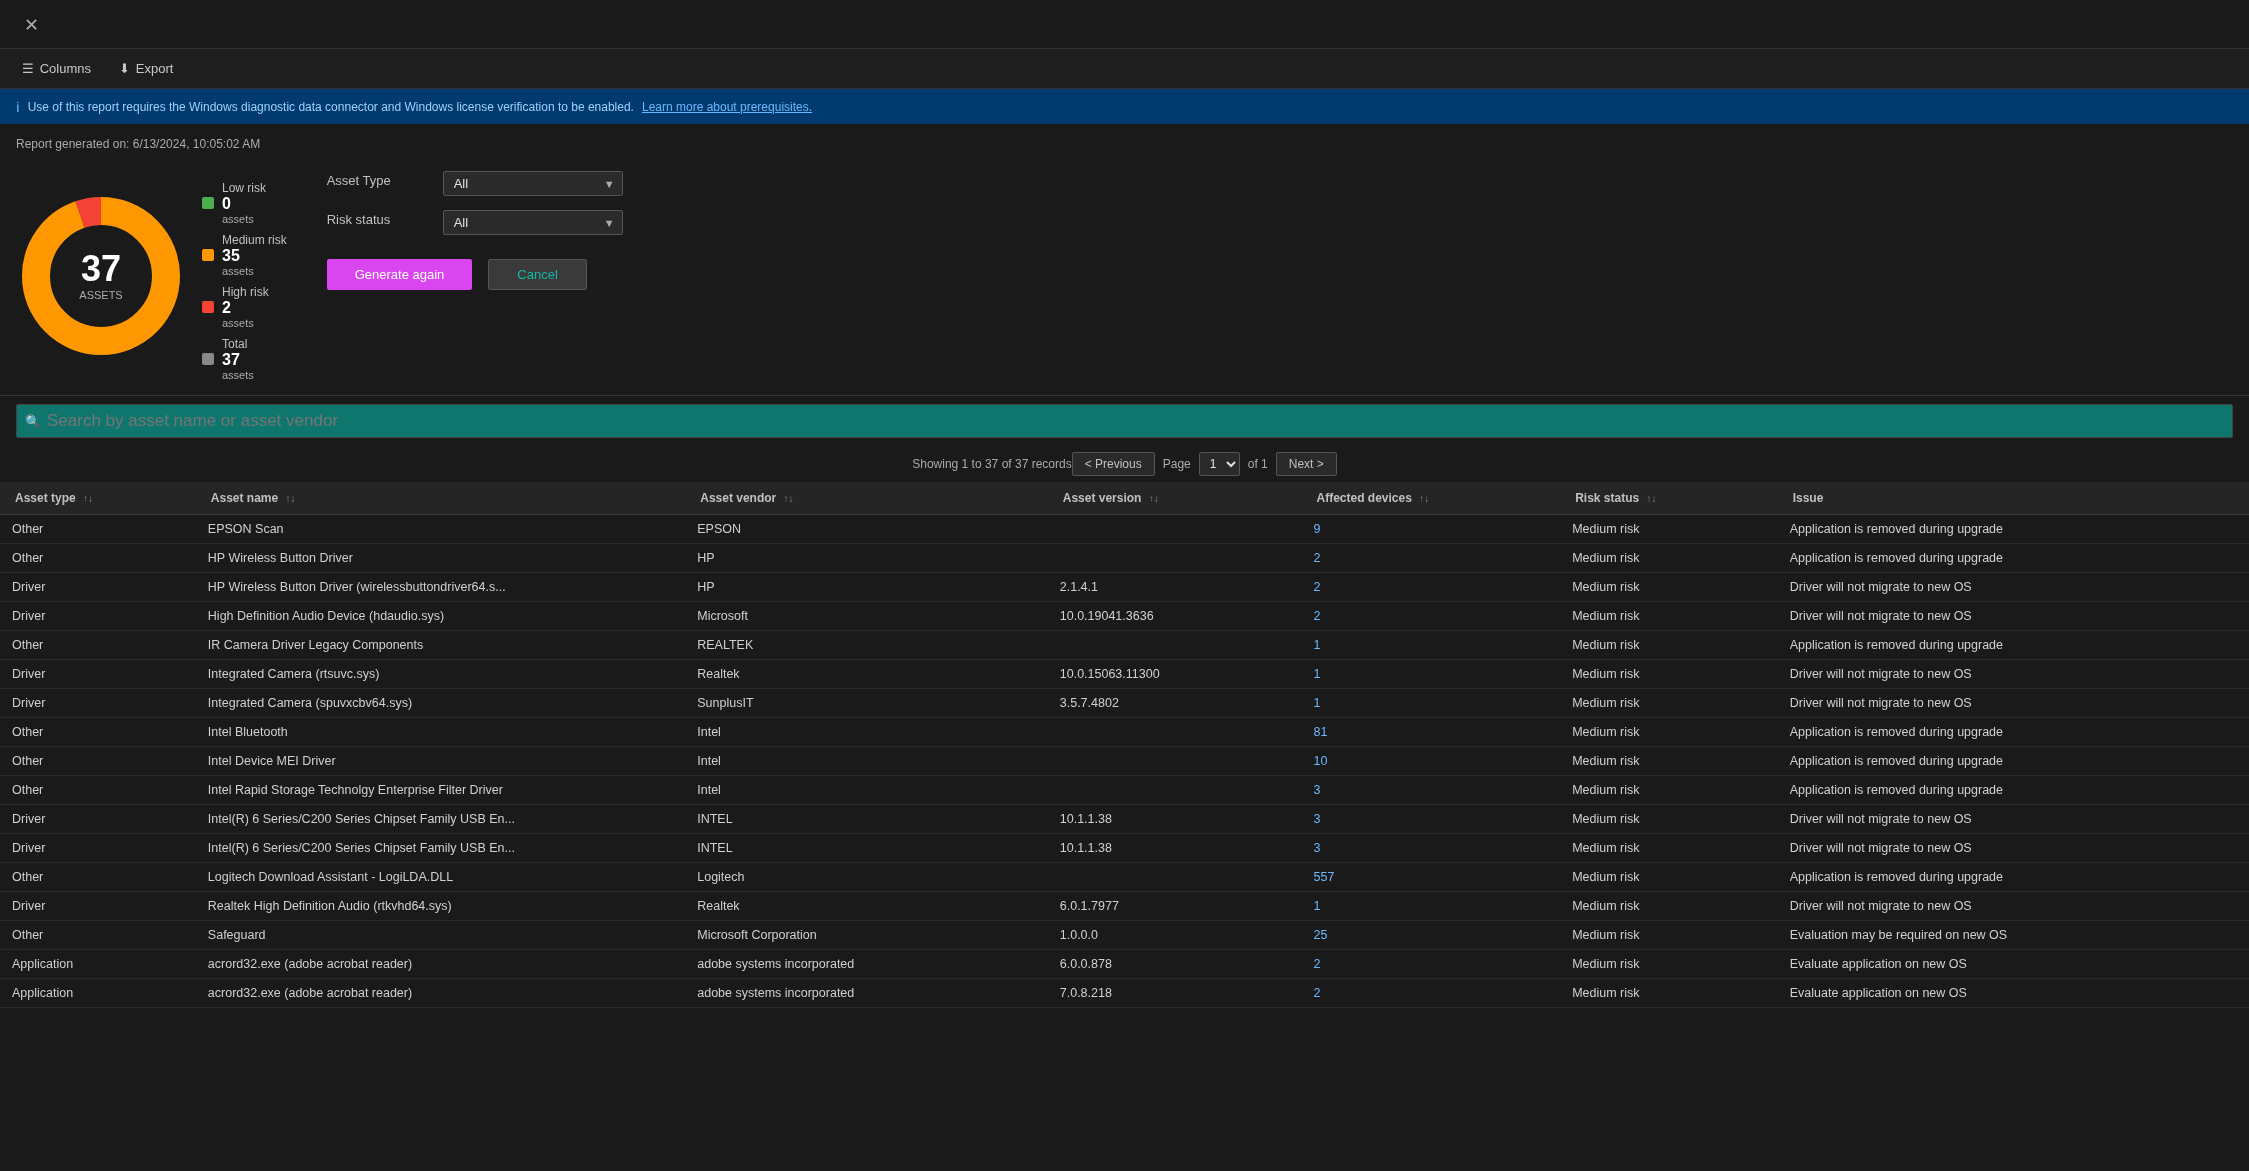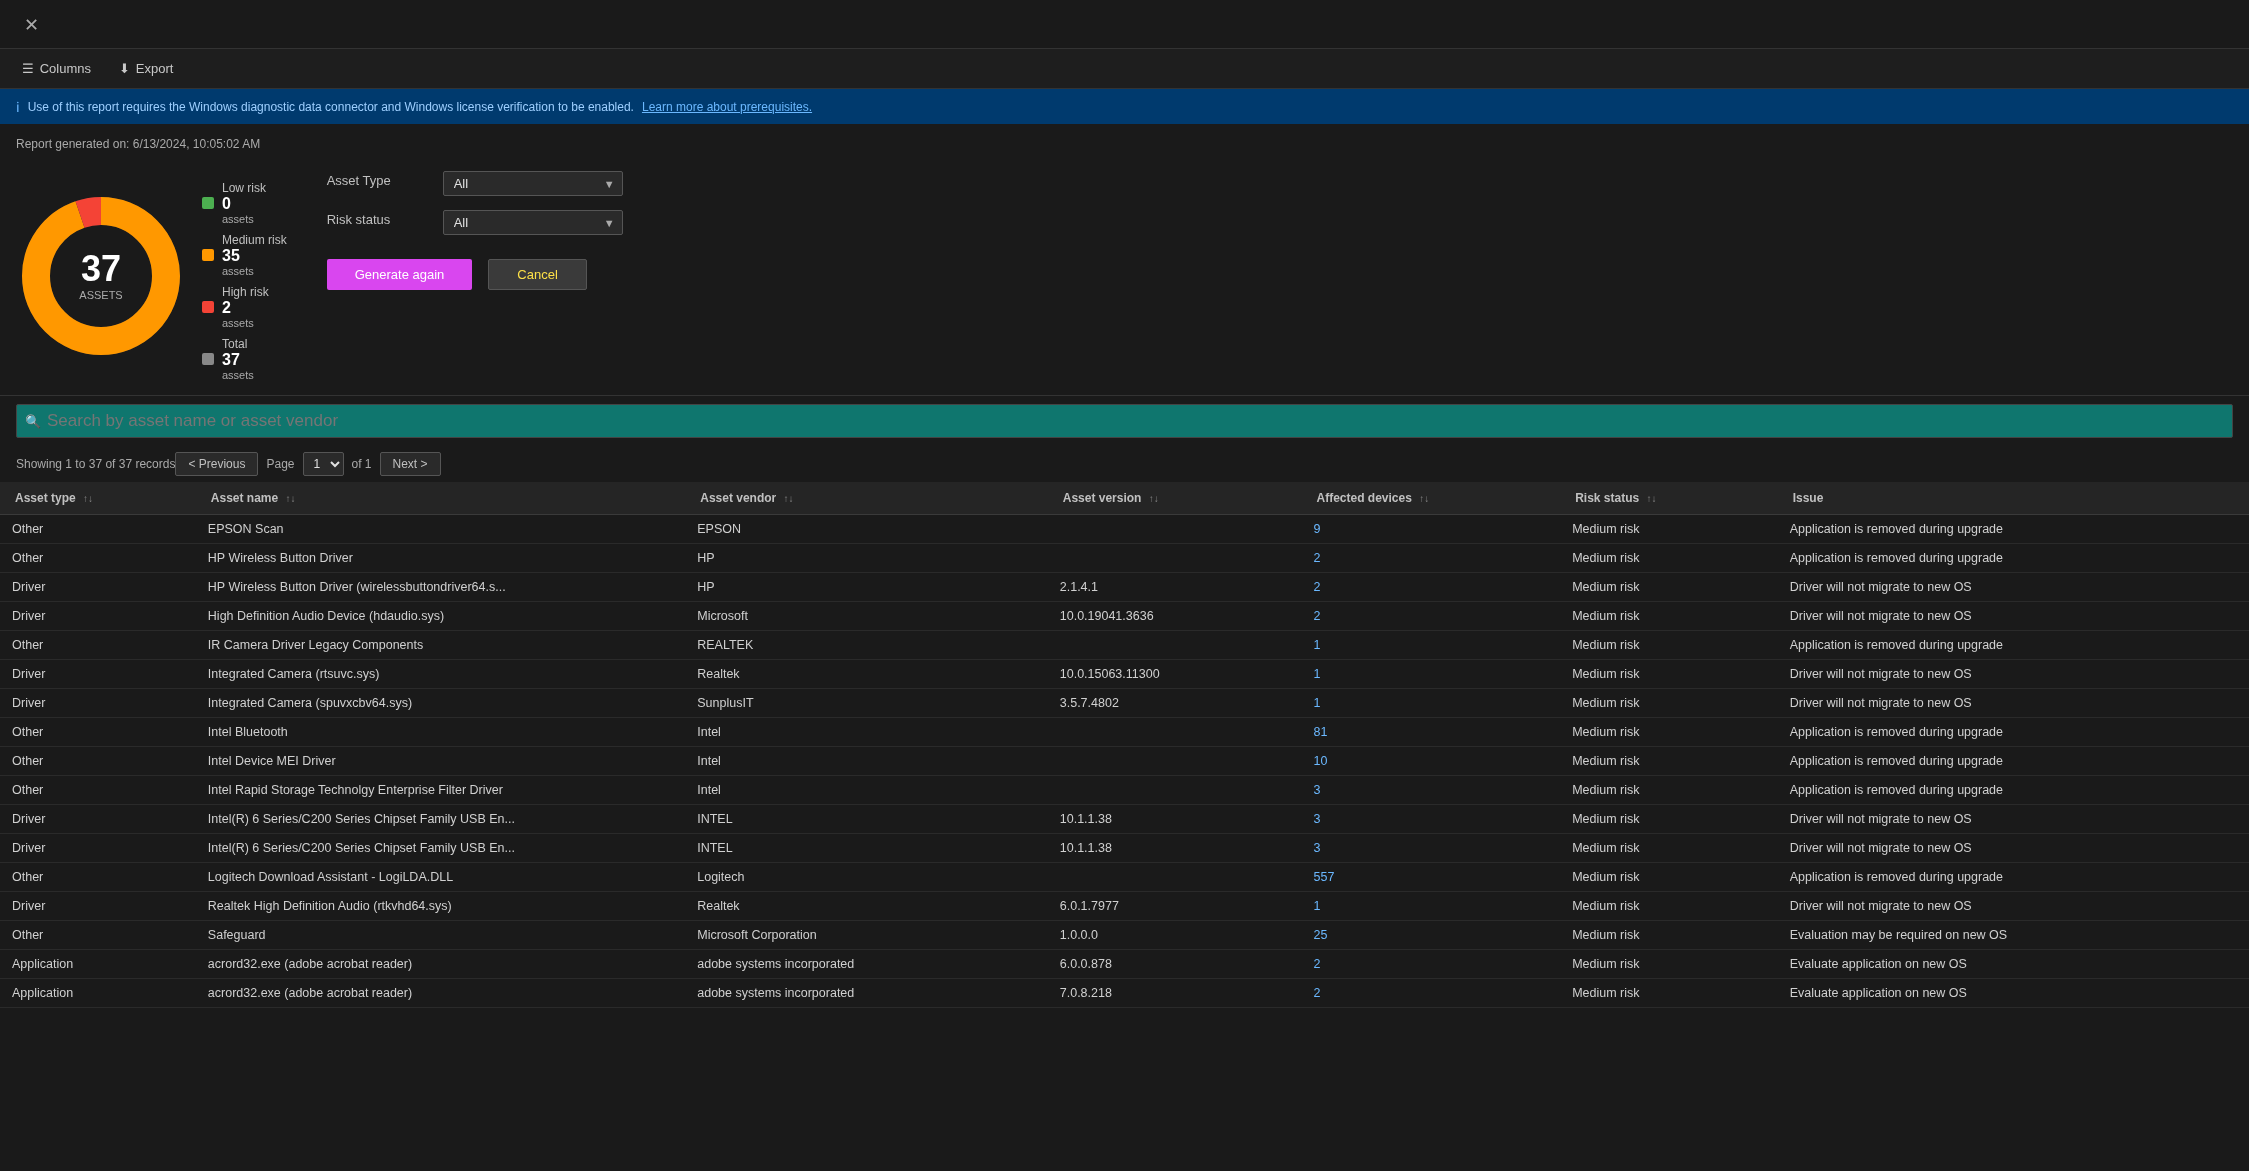--- a/index.html
+++ b/index.html
@@ -188,21 +188,21 @@
       background: #d946ef;
       color: #fff;
       border: none;
       padding: 7px 28px;
       font-size: 13px;
       cursor: pointer;
       border-radius: 2px;
     }
     .btn-cancel {
       background: #3a3a3a;
-      color: #fde047;
+      color: #14b8a6;
       border: 1px solid #555;
       padding: 7px 28px;
       font-size: 13px;
       cursor: pointer;
       border-radius: 2px;
     }
     .search-bar {
       padding: 8px 16px;
       background: #1a1a1a;
       border-top: 1px solid #333;
@@ -226,21 +226,21 @@
       left: 9px;
       top: 50%;
       transform: translateY(-50%);
       color: #888;
       font-size: 13px;
       pointer-events: none;
     }
     .table-header-row {
       display: flex;
       align-items: center;
-      justify-content: flex-start;
+      justify-content: center;
       padding: 6px 16px;
       font-size: 12px;
       color: #aaa;
       background: #1a1a1a;
     }
     .pagination {
       display: flex;
       align-items: center;
       gap: 8px;
     }

